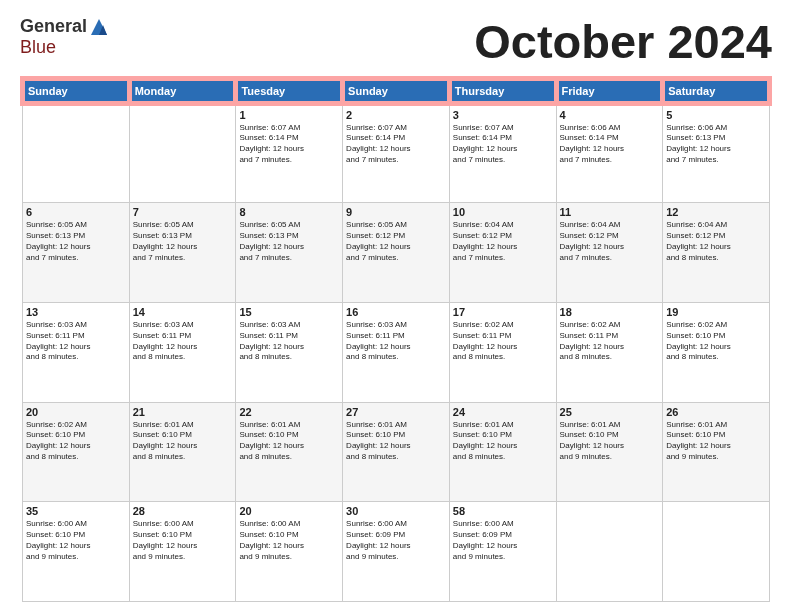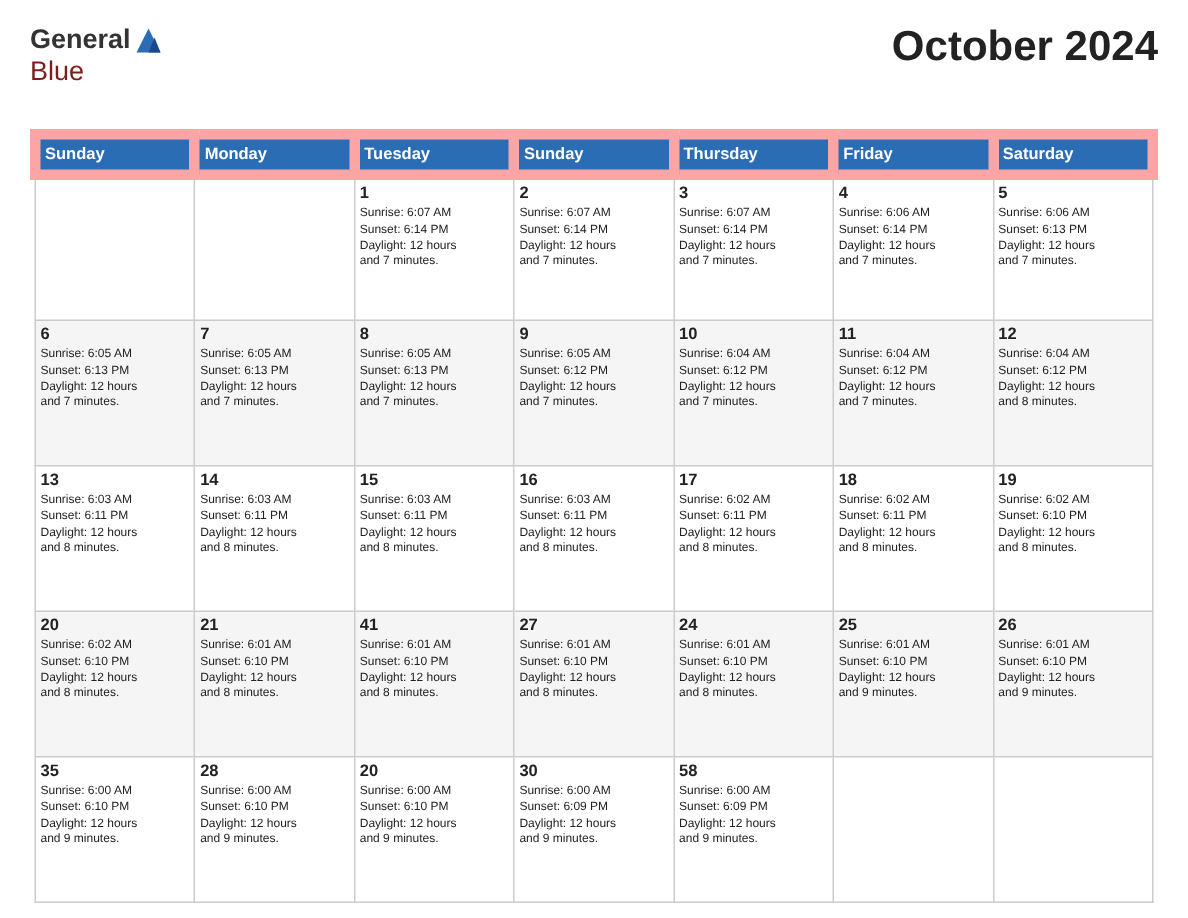--- a/index.html
+++ b/index.html
@@ -9,21 +9,20 @@
       width: 792px;
       height: 612px;
       overflow: hidden;
     }
     .page {
       width: 792px;
       height: 612px;
       padding: 16px 20px 10px 20px;
       display: flex;
       flex-direction: column;
-      gap: 20px;
     }
     .header {
       display: flex;
       justify-content: space-between;
       align-items: flex-start;
       margin-bottom: 8px;
     }
     .logo {
       display: flex;
       flex-direction: column;
@@ -45,42 +44,42 @@
     }
     .logo-icon {
       width: 20px;
       height: 20px;
       margin-left: 2px;
     }
     .title-block {
       text-align: right;
     }
     .month-title {
-      font-size: 28px;
+      font-size: 47px;
       font-weight: bold;
       color: #222;
       line-height: 1.1;
     }
     .subtitle {
       font-size: 14px;
       color: #444;
     }
     .calendar {
       flex: 1;
       border-collapse: collapse;
       width: 100%;
       table-layout: fixed;
     }
     .calendar thead tr th {
       background-color: #2a6db5;
       color: #fff;
       font-size: 11px;
       font-weight: bold;
       padding: 4px 3px;
-      border: 7px solid #fca5a5;
+      border: 5px solid #fca5a5;
       text-align: left;
     }
     .calendar tbody tr td {
       border: 1px solid #ccc;
       vertical-align: top;
       padding: 3px 3px;
       font-size: 8.5px;
       color: #222;
       background: #fff;
       height: 88px;
@@ -286,21 +285,21 @@
 and 8 minutes.</div>
           </td>
           <td>
             <span class="day-num">21</span>
             <div class="cell-info" style="white-space: pre-line;">Sunrise: 6:01 AM
 Sunset: 6:10 PM
 Daylight: 12 hours
 and 8 minutes.</div>
           </td>
           <td>
-            <span class="day-num">41</span>
+            <span class="day-num">22</span>
             <div class="cell-info" style="white-space: pre-line;">Sunrise: 6:01 AM
 Sunset: 6:10 PM
 Daylight: 12 hours
 and 8 minutes.</div>
           </td>
           <td>
             <span class="day-num">27</span>
             <div class="cell-info" style="white-space: pre-line;">Sunrise: 6:01 AM
 Sunset: 6:10 PM
 Daylight: 12 hours

